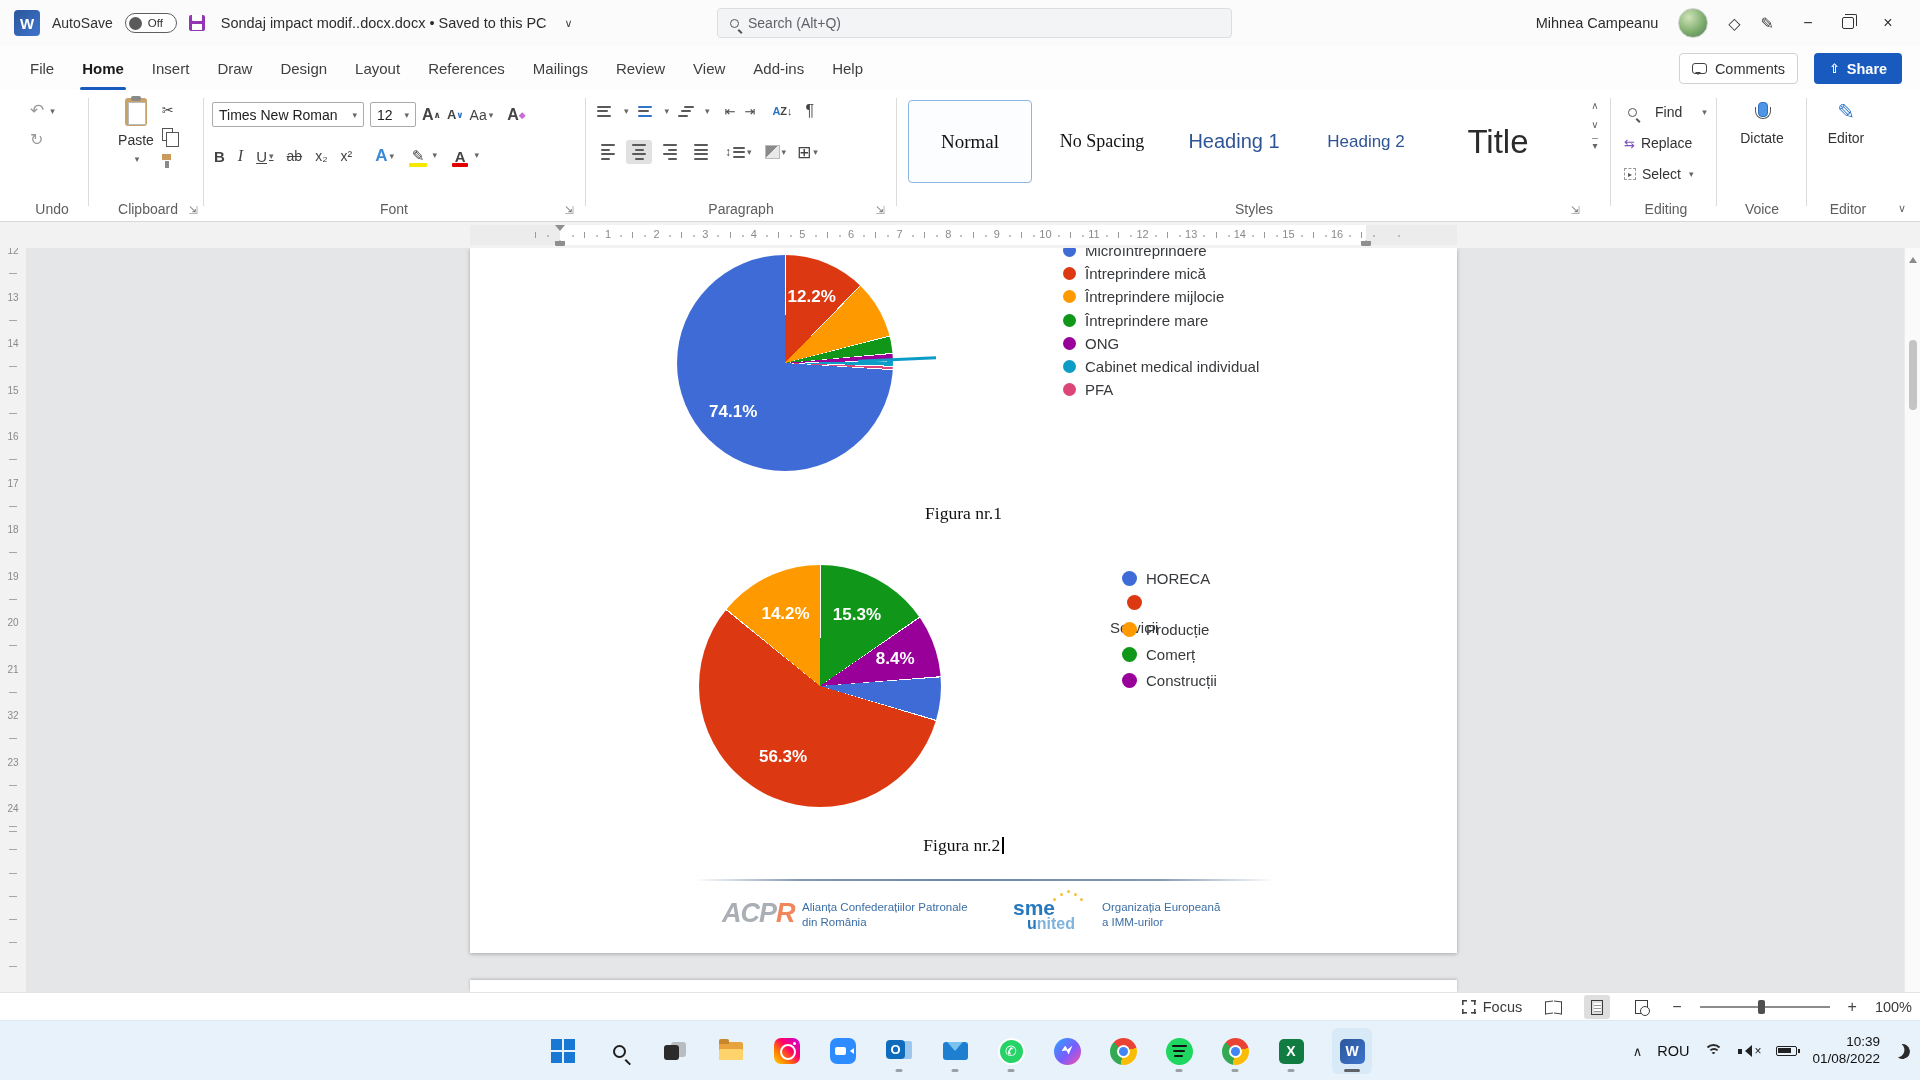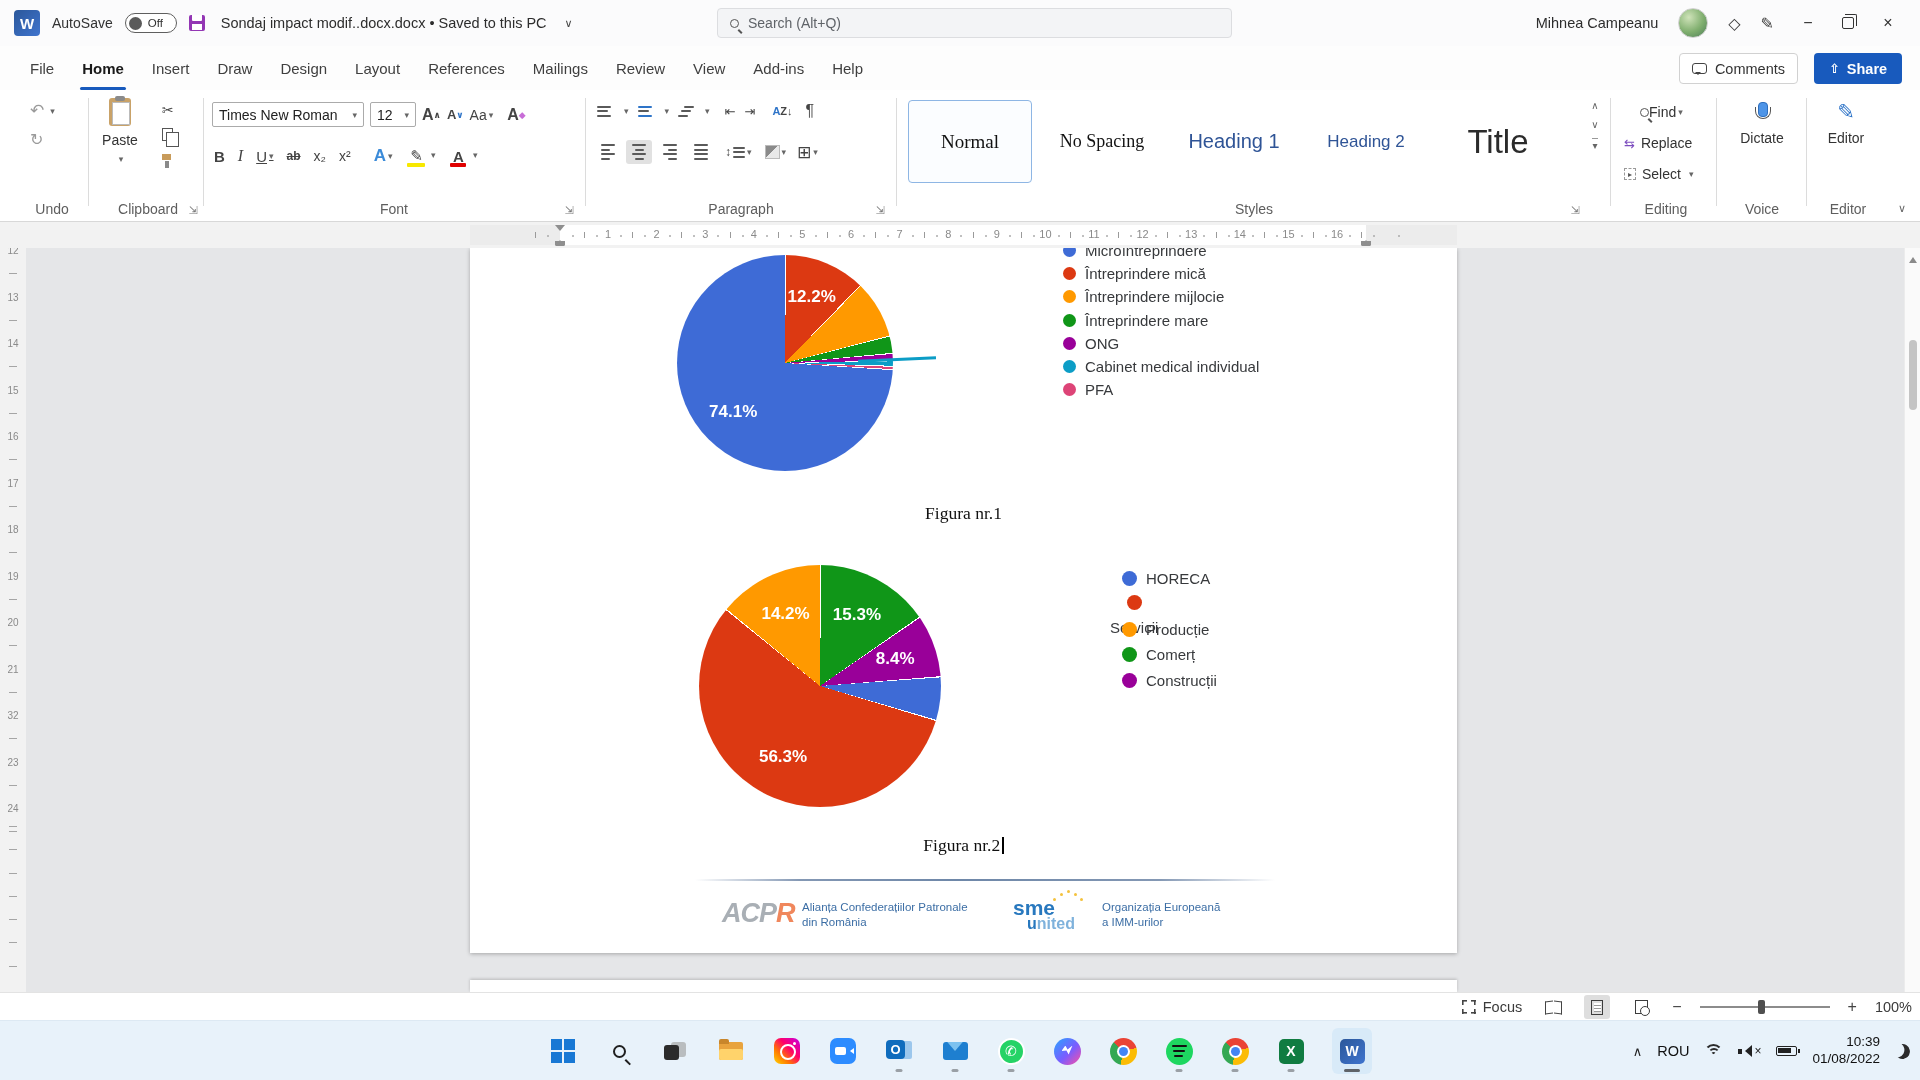--- a/index.html
+++ b/index.html
@@ -296,21 +296,21 @@
         <span class="dd">▾</span>
       </div>
       <div class="row" style="top:40px;left:6px;">
         <span class="rbtn" style="font-size:16px;color:#9a9a9a;">↻</span>
       </div>
       <div class="glabel">Undo</div>
     </div>
     <div class="gsep" style="left:88px;"></div>
 
     <div class="grp" style="left:96px;width:104px;">
-      <div class="bigbtn" style="position:absolute;left:0;top:8px;width:48px;">
+      <div class="bigbtn" style="position:absolute;left:16px;top:8px;width:48px;">
         <div class="clipboard-ic"></div>
         <span>Paste</span>
         <span class="dd">▾</span>
       </div>
       <div class="row" style="top:12px;left:66px;">
           <span class="rbtn" style="font-size:14px;">✂</span>
         </div>
       <div class="row" style="top:38px;left:66px;">
           <span class="copy-ic"></span>
         </div>
@@ -334,21 +334,21 @@
         </div>
         <span class="rbtn" style="font-size:16px;font-weight:600;">A<i style="font-size:9px;vertical-align:7px;">∧</i></span>
         <span class="rbtn" style="font-size:13px;font-weight:600;">A<i style="font-size:9px;vertical-align:5px;color:#2E74C8;">∨</i></span>
         <span class="rbtn" style="font-size:14px;">Aa<span class="dd">▾</span></span>
         <span class="rbtn" style="font-size:16px;font-weight:600;margin-left:8px;">A<i style="font-size:9px;color:#C86DD7;vertical-align:6px;">◆</i></span>
       </div>
       <div class="row" style="top:54px;left:4px;gap:13px;">
         <span class="rbtn" style="font-weight:800;font-size:15px;">B</span>
         <span class="rbtn" style="font-style:italic;font-family:'Liberation Serif',serif;font-size:16px;">I</span>
         <span class="rbtn" style="text-decoration:underline;font-size:15px;">U<span class="dd">▾</span></span>
-        <span class="rbtn" style="text-decoration:line-through;font-size:12px;font-weight:bold;">ab</span>
+        <span class="rbtn" style="text-decoration:line-through;font-size:14px;">ab</span>
         <span class="rbtn" style="font-size:14px;">x₂</span>
         <span class="rbtn" style="font-size:14px;">x²</span>
         <span class="rbtn" style="font-size:17px;font-weight:800;color:#3B8BD9;margin-left:10px;position:relative;">A<span class="dd">▾</span></span>
         <span class="rbtn" style="font-size:15px;position:relative;width:22px;height:24px;">✎<i class="colorbar" style="background:#F7E800;"></i><span class="dd" style="position:absolute;right:-8px;top:6px;">▾</span></span>
         <span class="rbtn" style="font-size:15px;font-weight:700;position:relative;width:20px;height:24px;margin-left:8px;">A<i class="colorbar" style="background:#E00000;"></i><span class="dd" style="position:absolute;right:-9px;top:6px;">▾</span></span>
       </div>
       <div class="glabel">Font</div>
       <span class="launcher" style="right:4px;">⇲</span>
     </div>
     <div class="gsep" style="left:585px;"></div>
@@ -449,21 +449,21 @@
         <span>∧</span>
         <span>∨</span>
         <span style="border-top:1px solid #999;padding-top:1px;">▾</span>
       </div>
       <div class="glabel">Styles</div>
       <span class="launcher" style="right:24px;">⇲</span>
     </div>
     <div class="gsep" style="left:1610px;"></div>
 
     <div class="grp" style="left:1620px;width:92px;">
-      <div class="row" style="top:14px;left:20px;gap:0;font-size:14px;">
+      <div class="row" style="top:14px;left:8px;gap:18px;font-size:14px;">
         <span class="mag"></span>
         <span>Find</span>
           <span class="dd">▾</span>
       </div>
       <div class="row" style="top:45px;left:4px;gap:6px;font-size:14px;">
         <span style="color:#7C4DBE;font-size:13px;">⇆</span>
         <span>Replace</span>
       </div>
       <div class="row" style="top:76px;left:4px;gap:6px;font-size:14px;">
         <span class="dashsel">▸</span>

